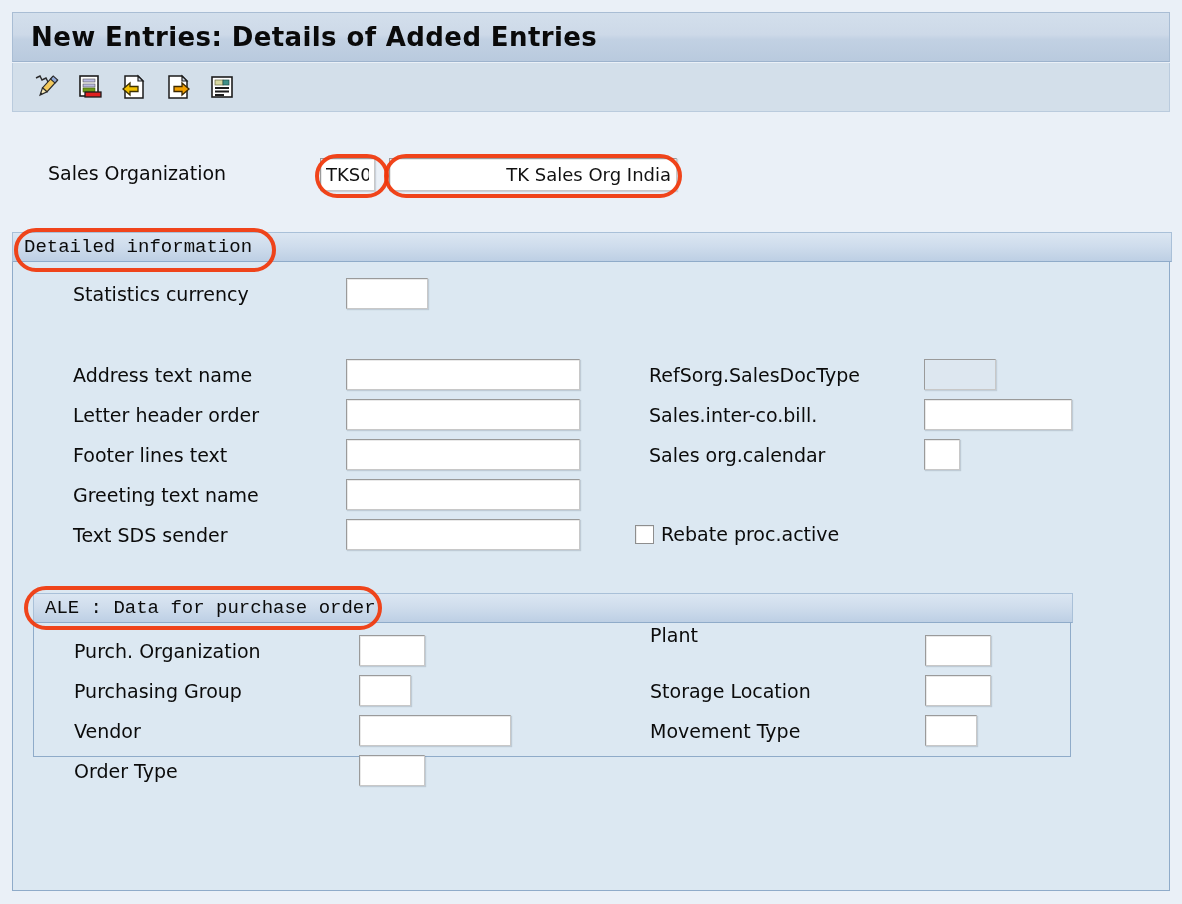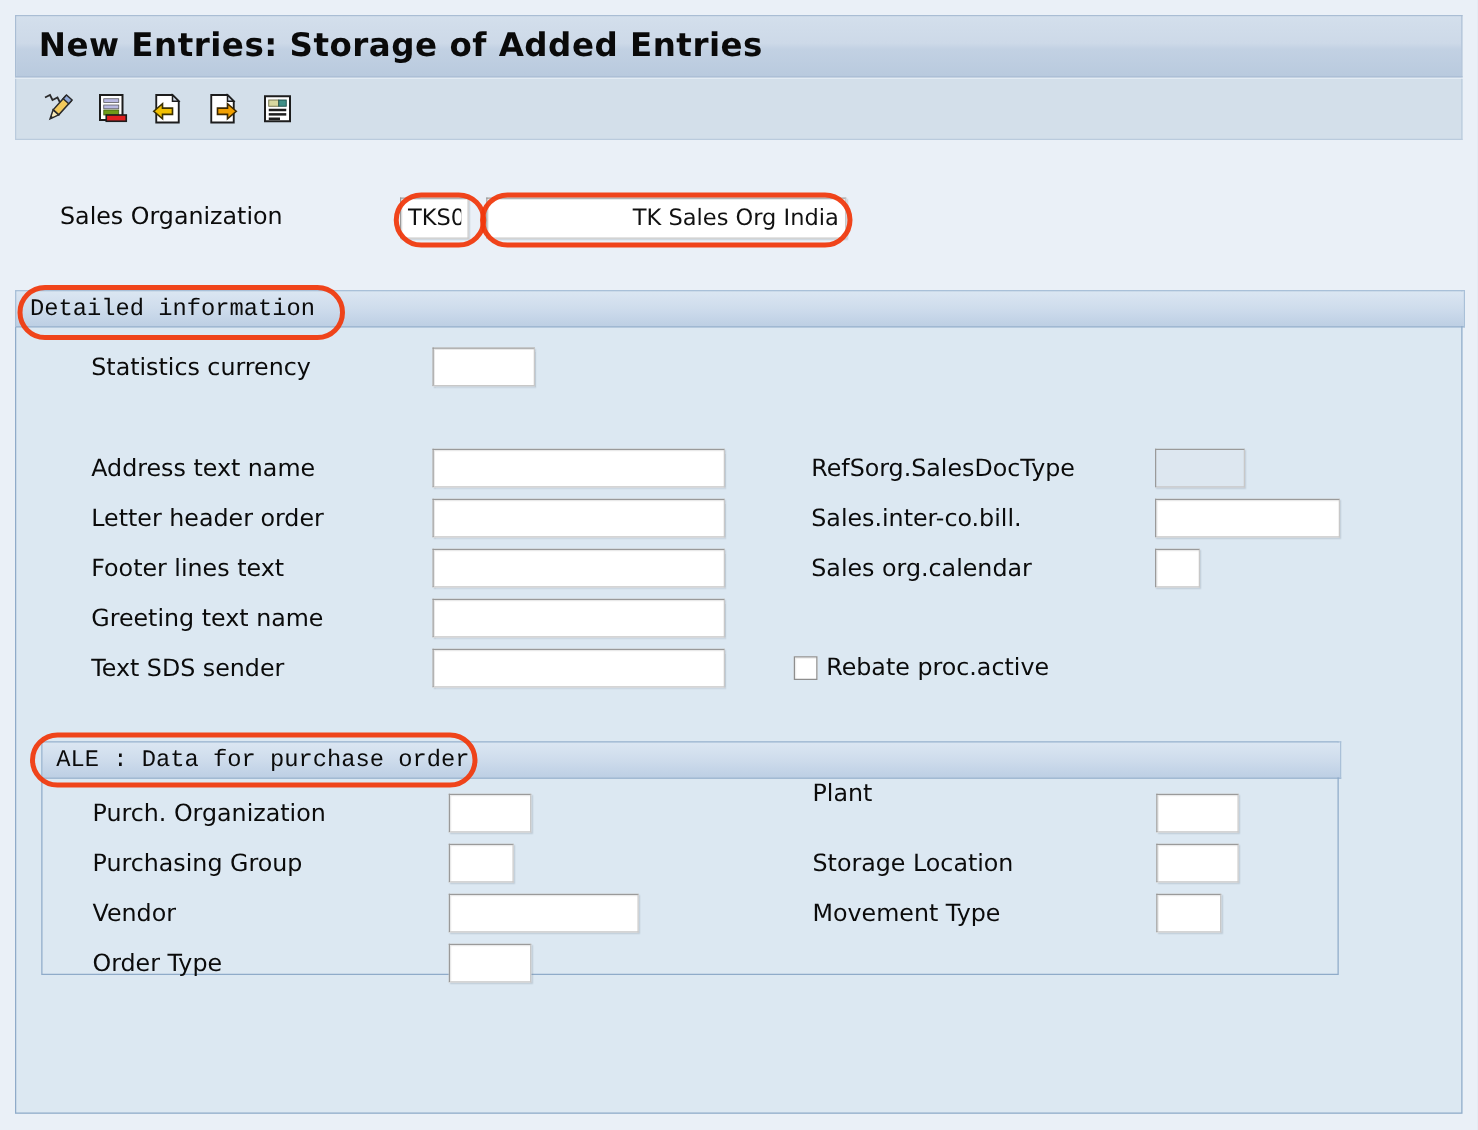--- a/index.html
+++ b/index.html
@@ -143,21 +143,21 @@
     top: -1px;
     width: 1160px;
   }
 
   
   #ale-panel {
     position: absolute;
     left: 20px;
     top: 360px;
     width: 1038px;
-    height: 187px;
+    height: 164px;
     box-sizing: border-box;
     border: 1px solid #8fabc9;
     background: #dce8f2;
   }
   #ale-header {
     left: -1px;
     top: -1px;
     width: 1040px;
   }
 
@@ -197,21 +197,21 @@
     pointer-events: none;
     box-sizing: border-box;
     filter: blur(0.25px);
     opacity: .93;
   }
 </style>
 </head>
 <body>
 
 <div id="title-bar">
-  <span class="title-text">New Entries: Storage of Added Entries</span>
+  <span class="title-text">New Entries: Details of Added Entries</span>
 </div>
 
 <div id="toolbar">
 
   <div class="tb-btn">
     <svg width="30" height="30" viewBox="0 0 30 30">
       <g stroke="#2b2b2b" stroke-width="1.4" fill="none">
         <path d="M5 6 l4 -2 l2 4 l4 -2 l2 4"></path>
       </g>
       <g transform="rotate(42 15 15)">

